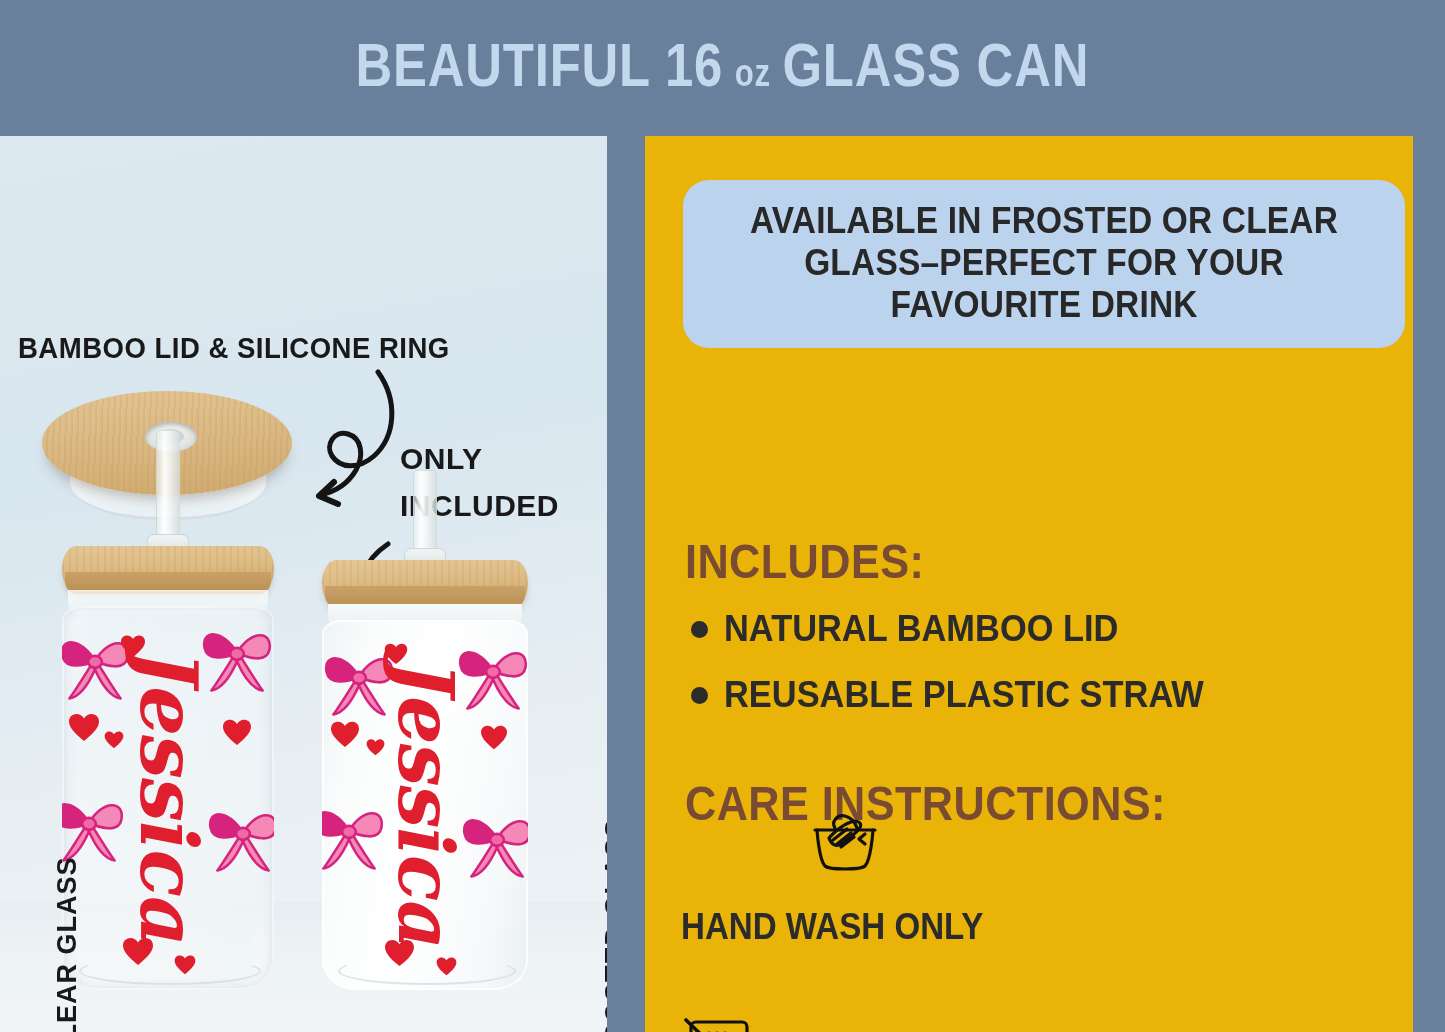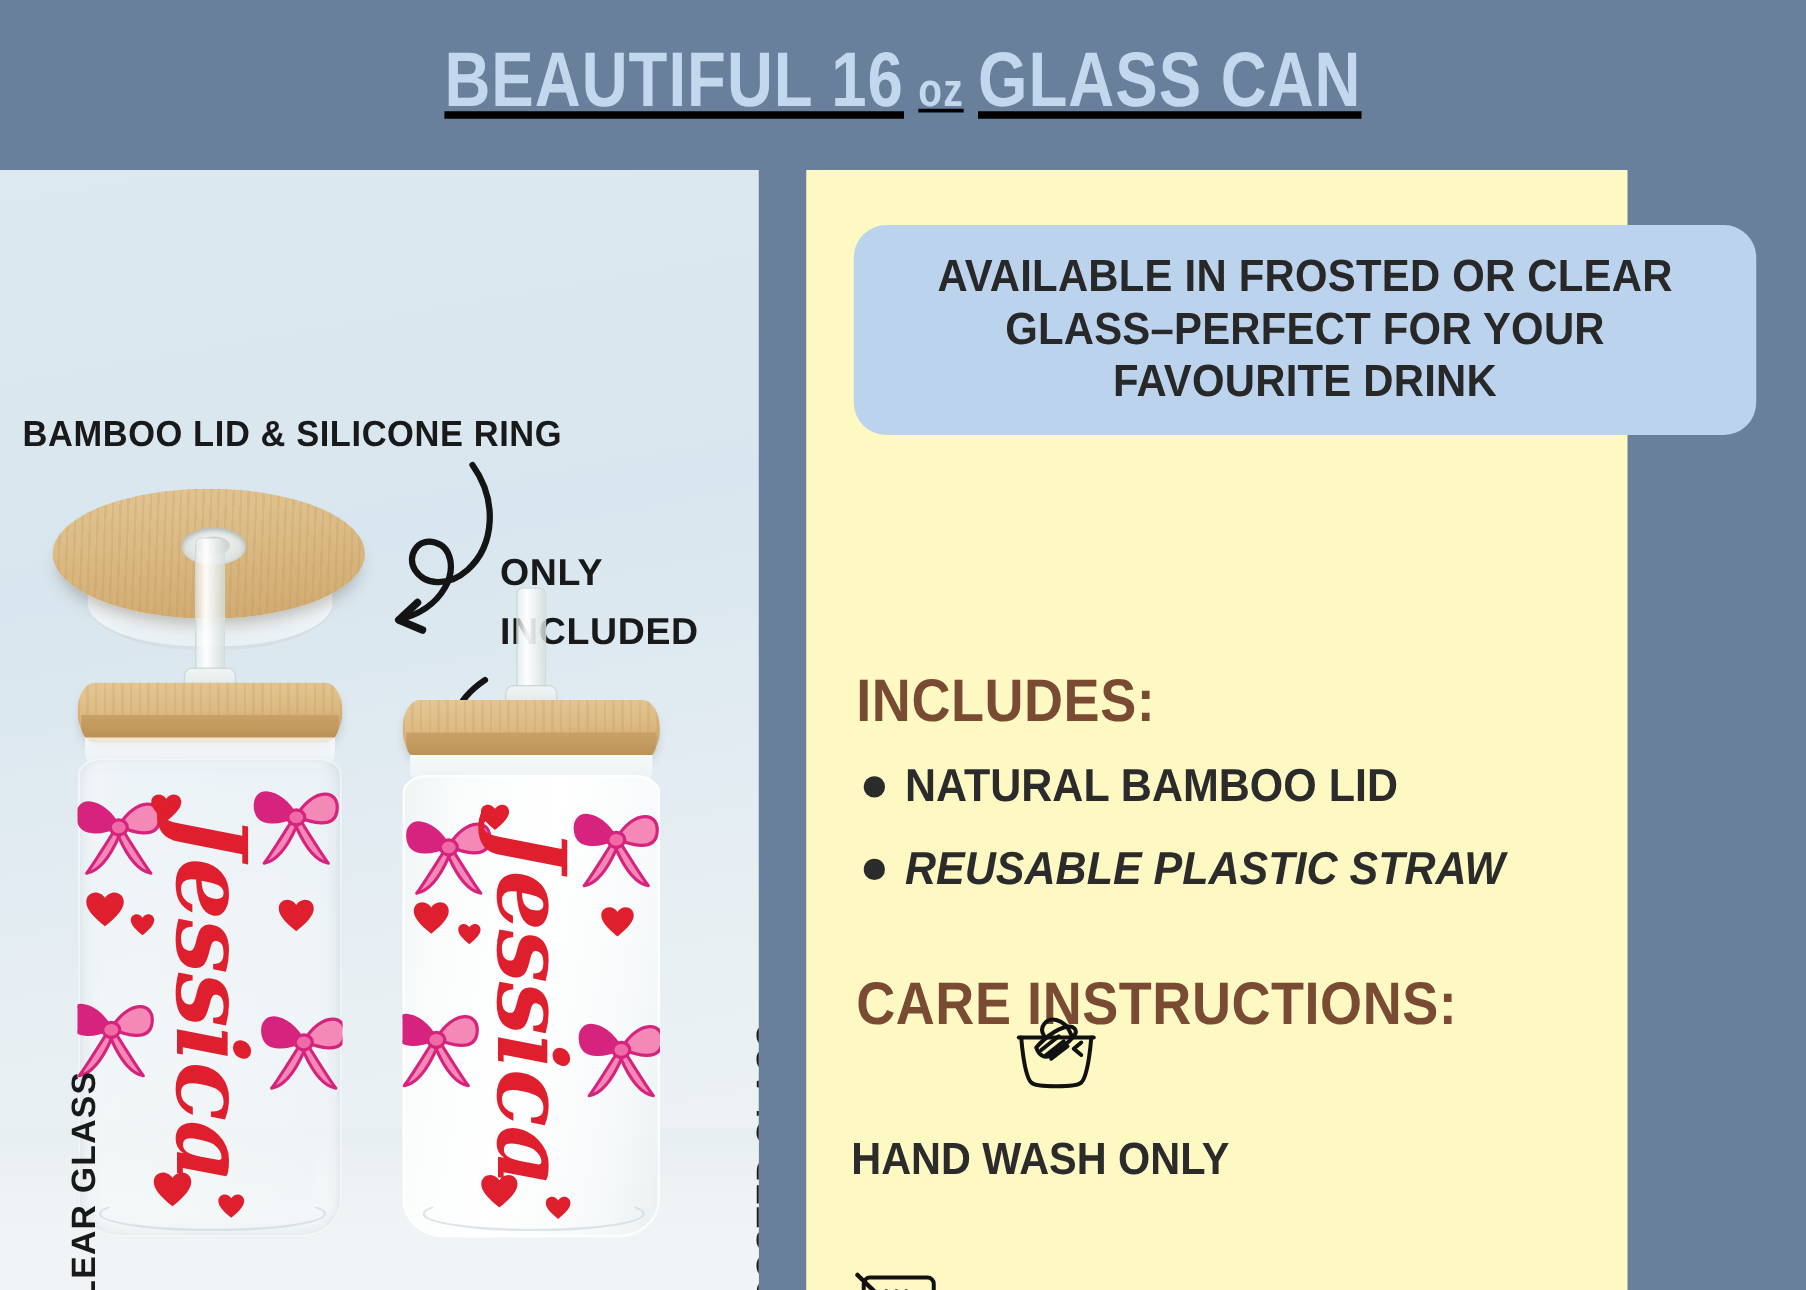--- a/index.html
+++ b/index.html
@@ -9,21 +9,21 @@
     font-family:"Liberation Sans", sans-serif;
     overflow:hidden;
     position:relative;
   }
   .page{position:absolute;inset:0;background:#68809b;}
 
   
   .header{
     position:absolute;left:0;top:0;width:1445px;height:128px;
     background:#68809b;
-    display:flex;align-items:center;justify-content:center;text-decoration:underline;
+    display:flex;align-items:center;justify-content:center;
   }
   .header-title{
     color:#c3d8ec;
     font-family:"Liberation Sans", sans-serif;
     font-weight:bold;
     font-size:62px;
     letter-spacing:1px;
     transform:scaleX(.82);
     white-space:nowrap;
     display:flex;align-items:baseline;gap:14px;
@@ -159,22 +159,22 @@
     color:#df1f2d;white-space:nowrap;
     letter-spacing:-1px;
   }
 
   
   .arrow{position:absolute;}
   .arrow svg{display:block;overflow:visible;}
 
   
   .right-panel{
-    position:absolute;left:645px;top:136px;width:657px;height:896px;
-    background:#fef9c3;
+    position:absolute;left:645px;top:136px;width:768px;height:896px;
+    background:#eab308;
   }
   .callout{
     position:absolute;left:38px;top:44px;width:722px;
     background:#bcd3ee;border-radius:26px;
     padding:20px 22px 22px;
     box-sizing:border-box;
     text-align:center;
   }
   .callout-text{
     font-weight:bold;font-size:36px;line-height:1.17;color:#282828;
@@ -442,21 +442,21 @@
     <div class="callout">
       <div class="callout-text">AVAILABLE IN FROSTED OR CLEAR GLASS–PERFECT FOR YOUR FAVOURITE DRINK</div>
     </div>
 
     <div class="sect-title includes">INCLUDES:</div>
 
     <div class="bullet-row" style="top:472px;">
       <span class="bullet-dot"></span>
       <span class="bullet-text">NATURAL BAMBOO LID</span>
     </div>
-    <div class="bullet-row" style="top:538px;font-style:italic;">
+    <div class="bullet-row" style="top:538px;">
       <span class="bullet-dot"></span>
       <span class="bullet-text">REUSABLE PLASTIC STRAW</span>
     </div>
 
     <div class="sect-title care">CARE INSTRUCTIONS:</div>
 
     <div class="care-row" style="top:668px;flex-direction:column;">
       <span class="care-icon">
         <svg viewBox="0 0 76 76" fill="none" stroke="#111" stroke-width="3.2" stroke-linecap="round" stroke-linejoin="round">
           <path d="M10 26 C10 26 12 56 18 62 C22 66 54 66 58 62 C64 56 66 26 66 26"></path>

